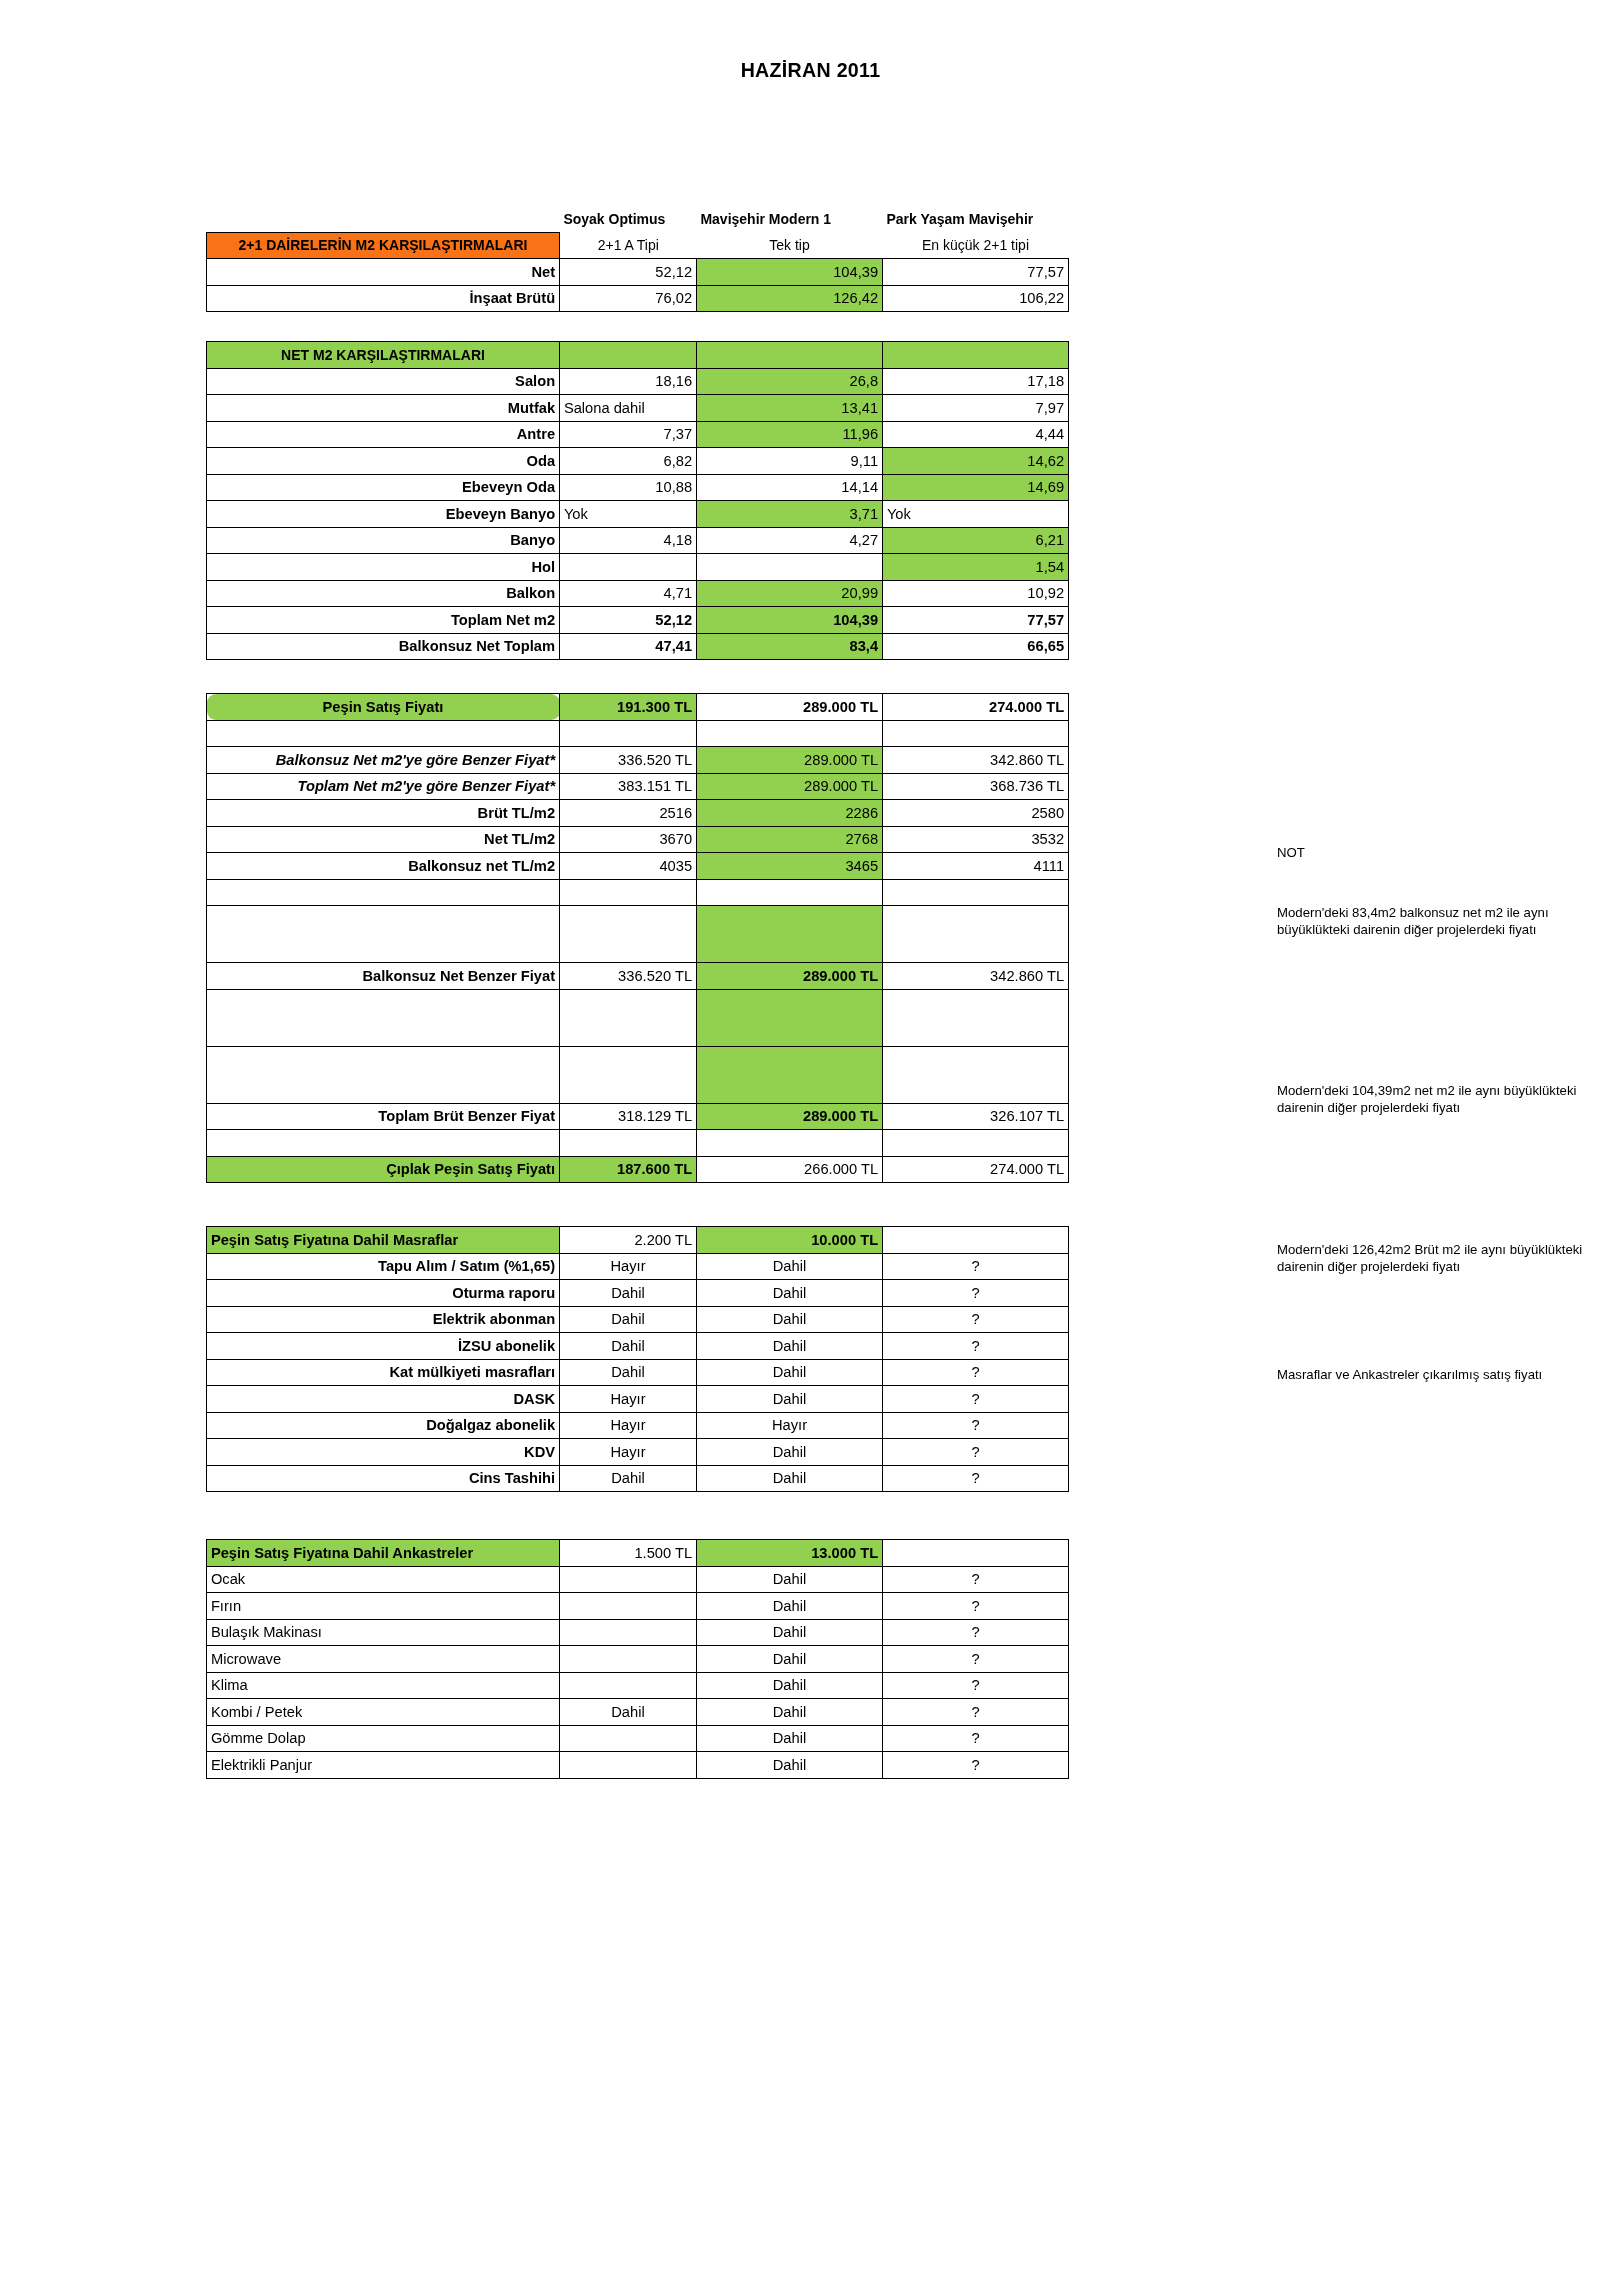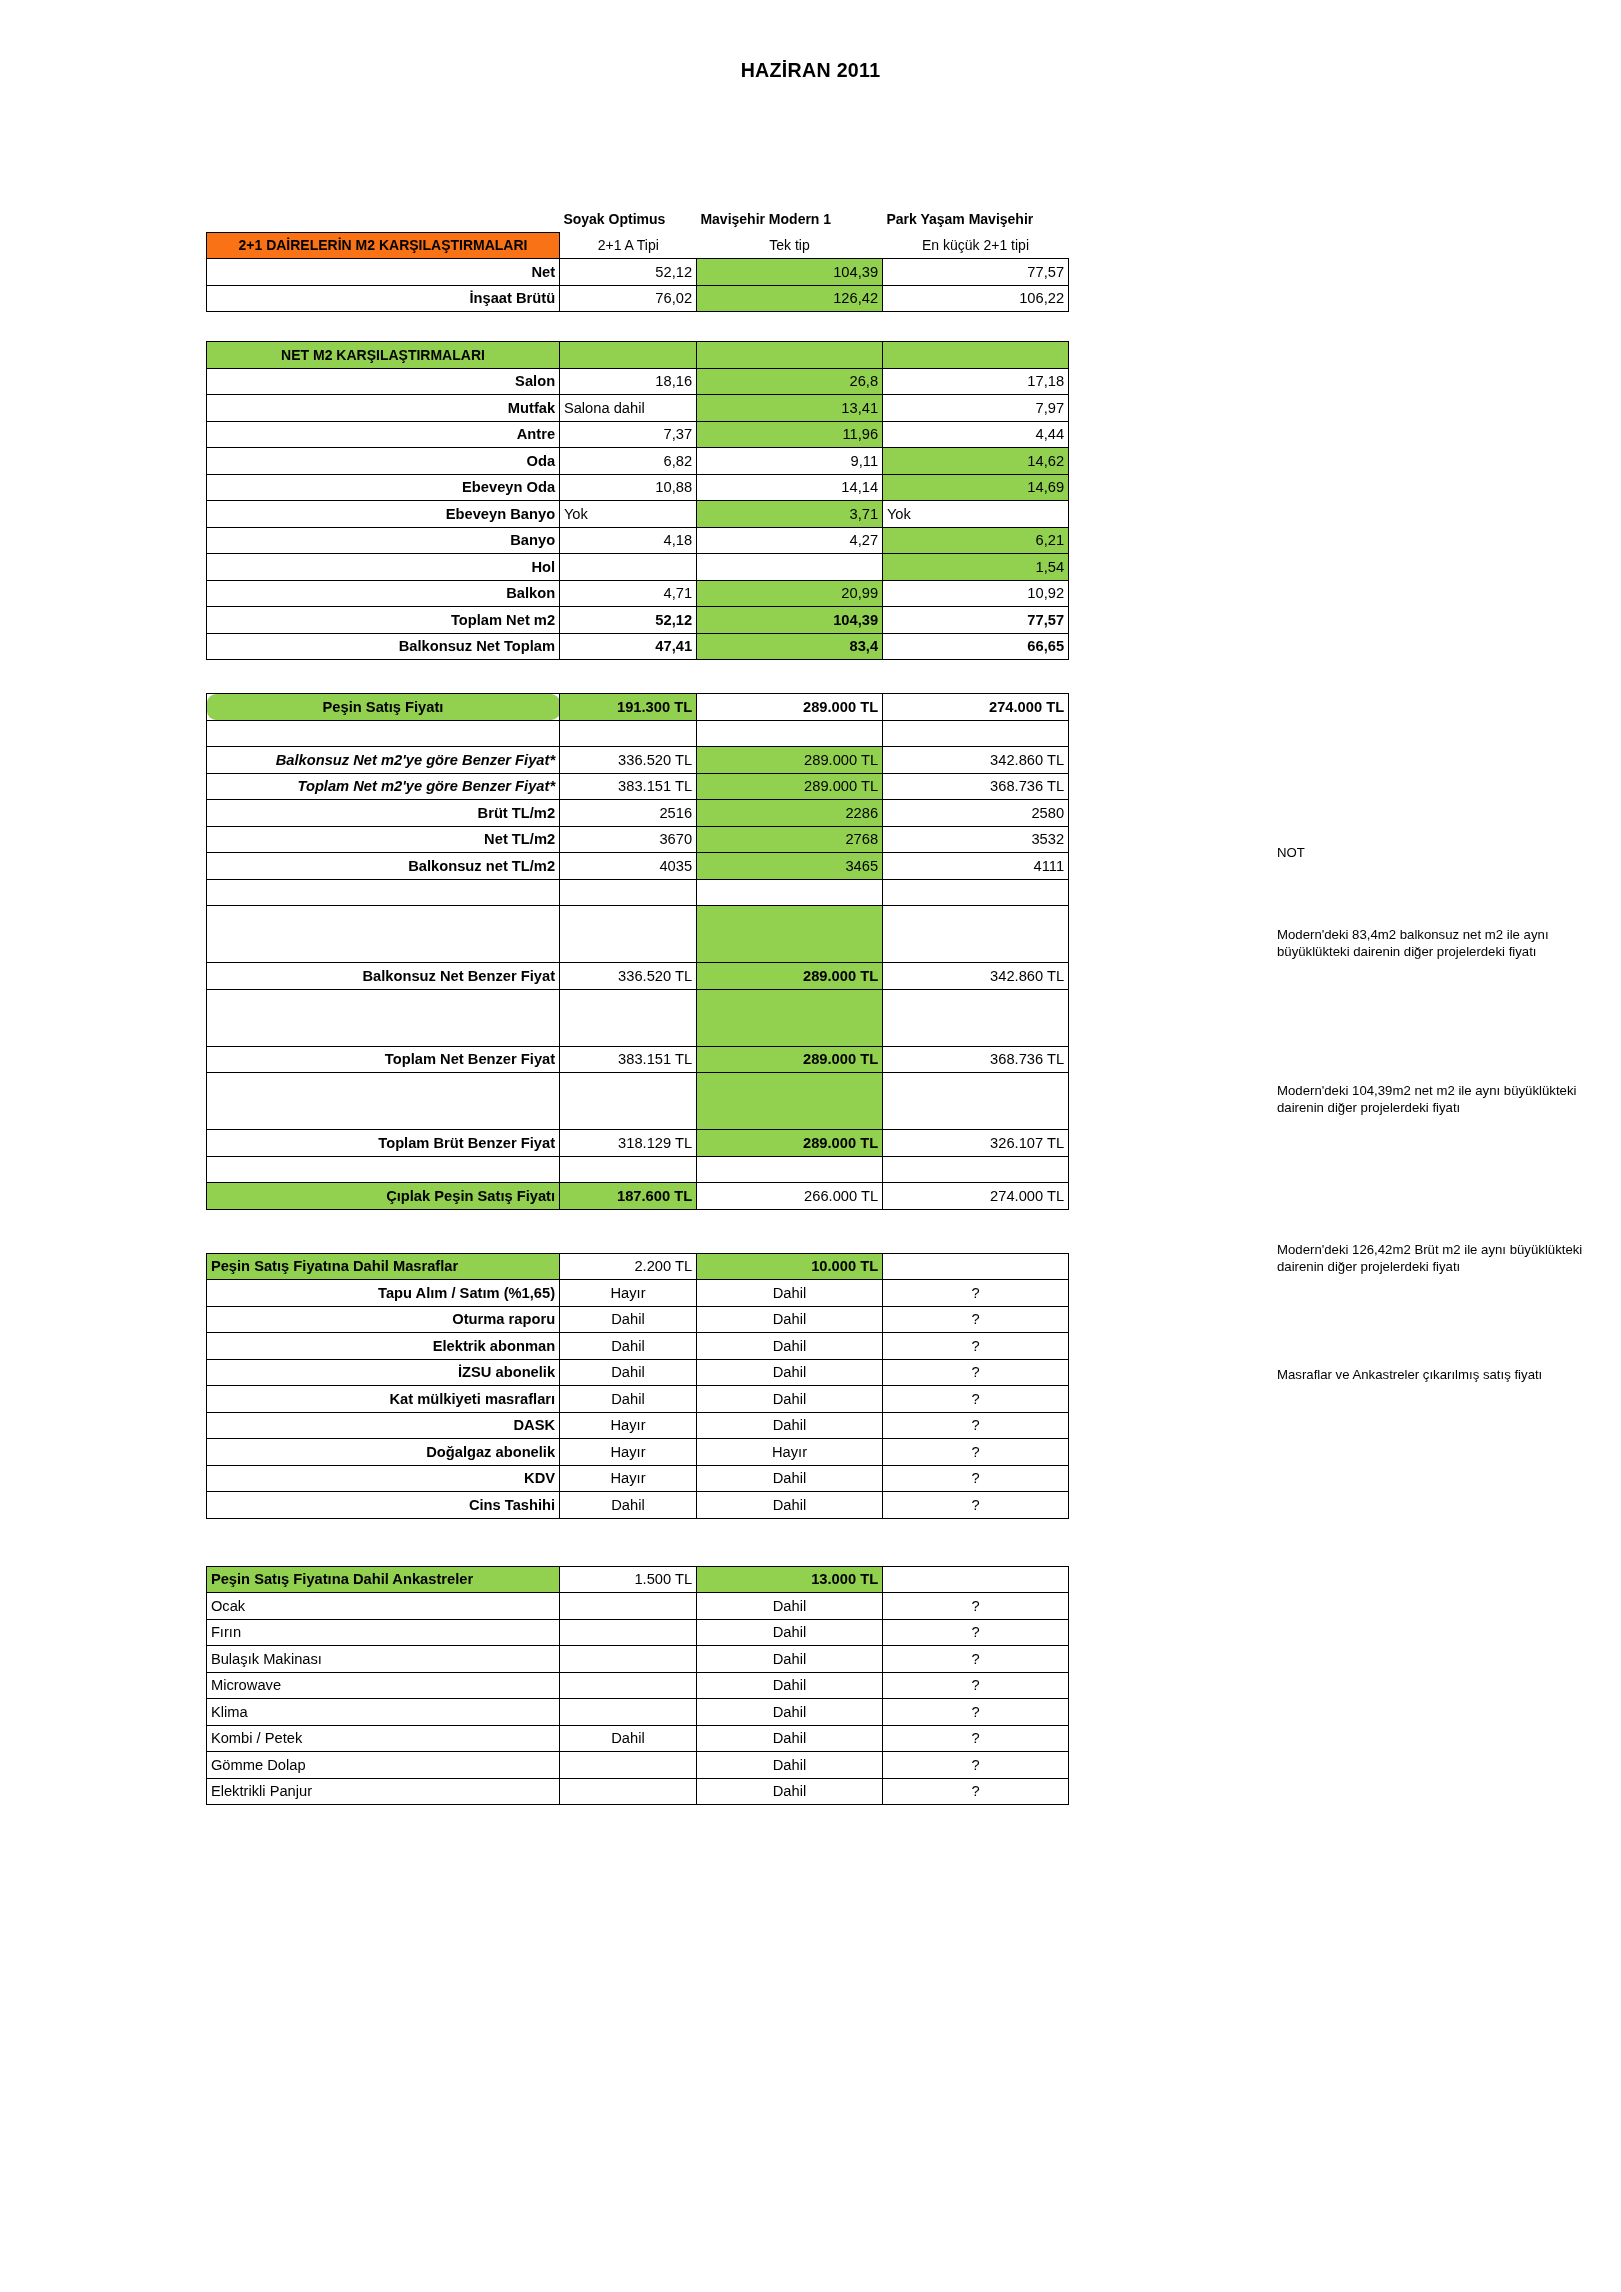--- a/index.html
+++ b/index.html
@@ -293,26 +293,20 @@
       <td class="b r">336.520 TL</td>
       <td class="b r bold green">289.000 TL</td>
       <td class="b r">342.860 TL</td>
     </tr>
     <tr class="tall">
       <td class="b"></td>
       <td class="b"></td>
       <td class="b green"></td>
       <td class="b"></td>
     </tr>
-    <tr>
-      <td class="b hdr-label bold">Toplam Net Benzer Fiyat</td>
-      <td class="b r">383.151 TL</td>
-      <td class="b r bold green">289.000 TL</td>
-      <td class="b r">368.736 TL</td>
-    </tr>
     <tr class="tall">
       <td class="b"></td>
       <td class="b"></td>
       <td class="b green"></td>
       <td class="b"></td>
     </tr>
     <tr>
       <td class="b hdr-label bold">Toplam Brüt Benzer Fiyat</td>
       <td class="b r">318.129 TL</td>
       <td class="b r bold green">289.000 TL</td>
@@ -327,21 +321,21 @@
     <tr>
       <td class="b hdr-label bold green">Çıplak Peşin Satış Fiyatı</td>
       <td class="b r bold green">187.600 TL</td>
       <td class="b r">266.000 TL</td>
       <td class="b r">274.000 TL</td>
     </tr>
   </tbody>
       </table>
 
   <div class="notes" style="top:152px">NOT</div>
-  <div class="notes" style="top:234px">Modern'deki 83,4m2 balkonsuz net m2 ile aynı büyüklükteki dairenin diğer projelerdeki fiyatı</div>
+  <div class="notes" style="top:212px">Modern'deki 83,4m2 balkonsuz net m2 ile aynı büyüklükteki dairenin diğer projelerdeki fiyatı</div>
   <div class="notes" style="top:390px">Modern'deki 104,39m2 net m2 ile aynı büyüklükteki dairenin diğer projelerdeki fiyatı</div>
   <div class="notes" style="top:549px">Modern'deki 126,42m2 Brüt m2 ile aynı büyüklükteki dairenin diğer projelerdeki fiyatı</div>
   <div class="notes" style="top:674px">Masraflar ve Ankastreler çıkarılmış satış fiyatı</div>
   </div>
 
   <div style="height:43px"></div>
 
   <table class="block">
     <colgroup>
         <col class="c0">

